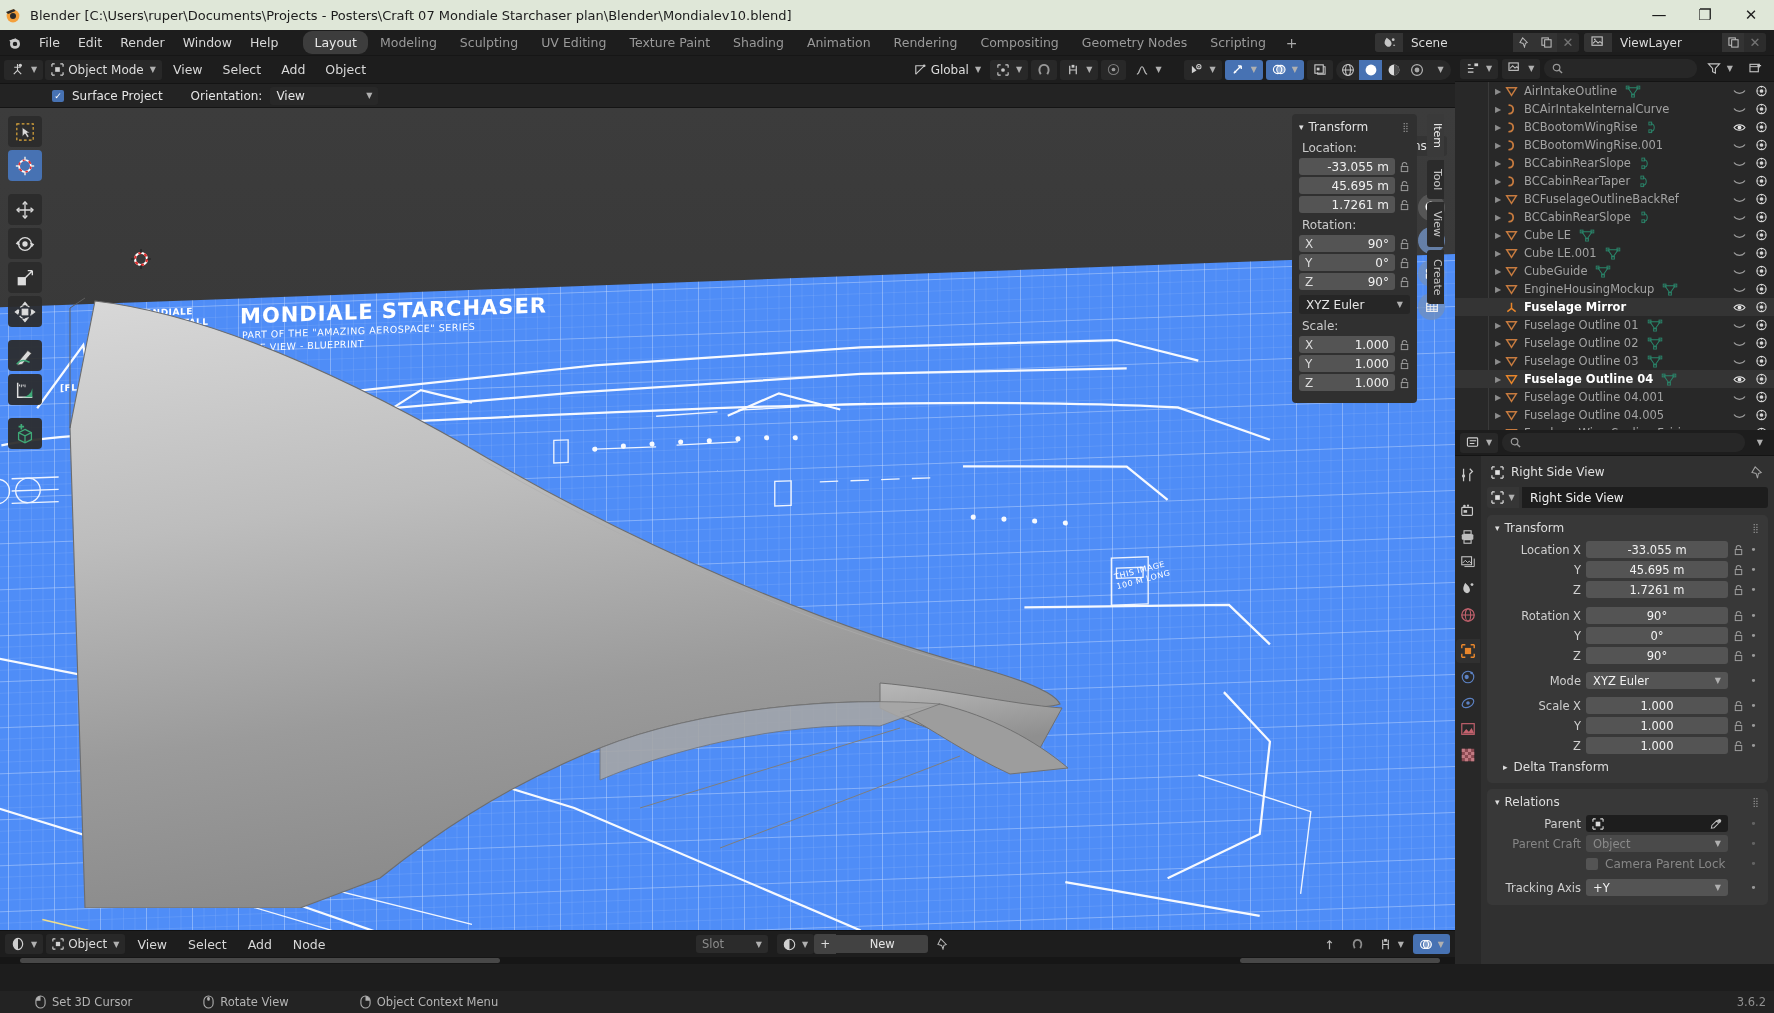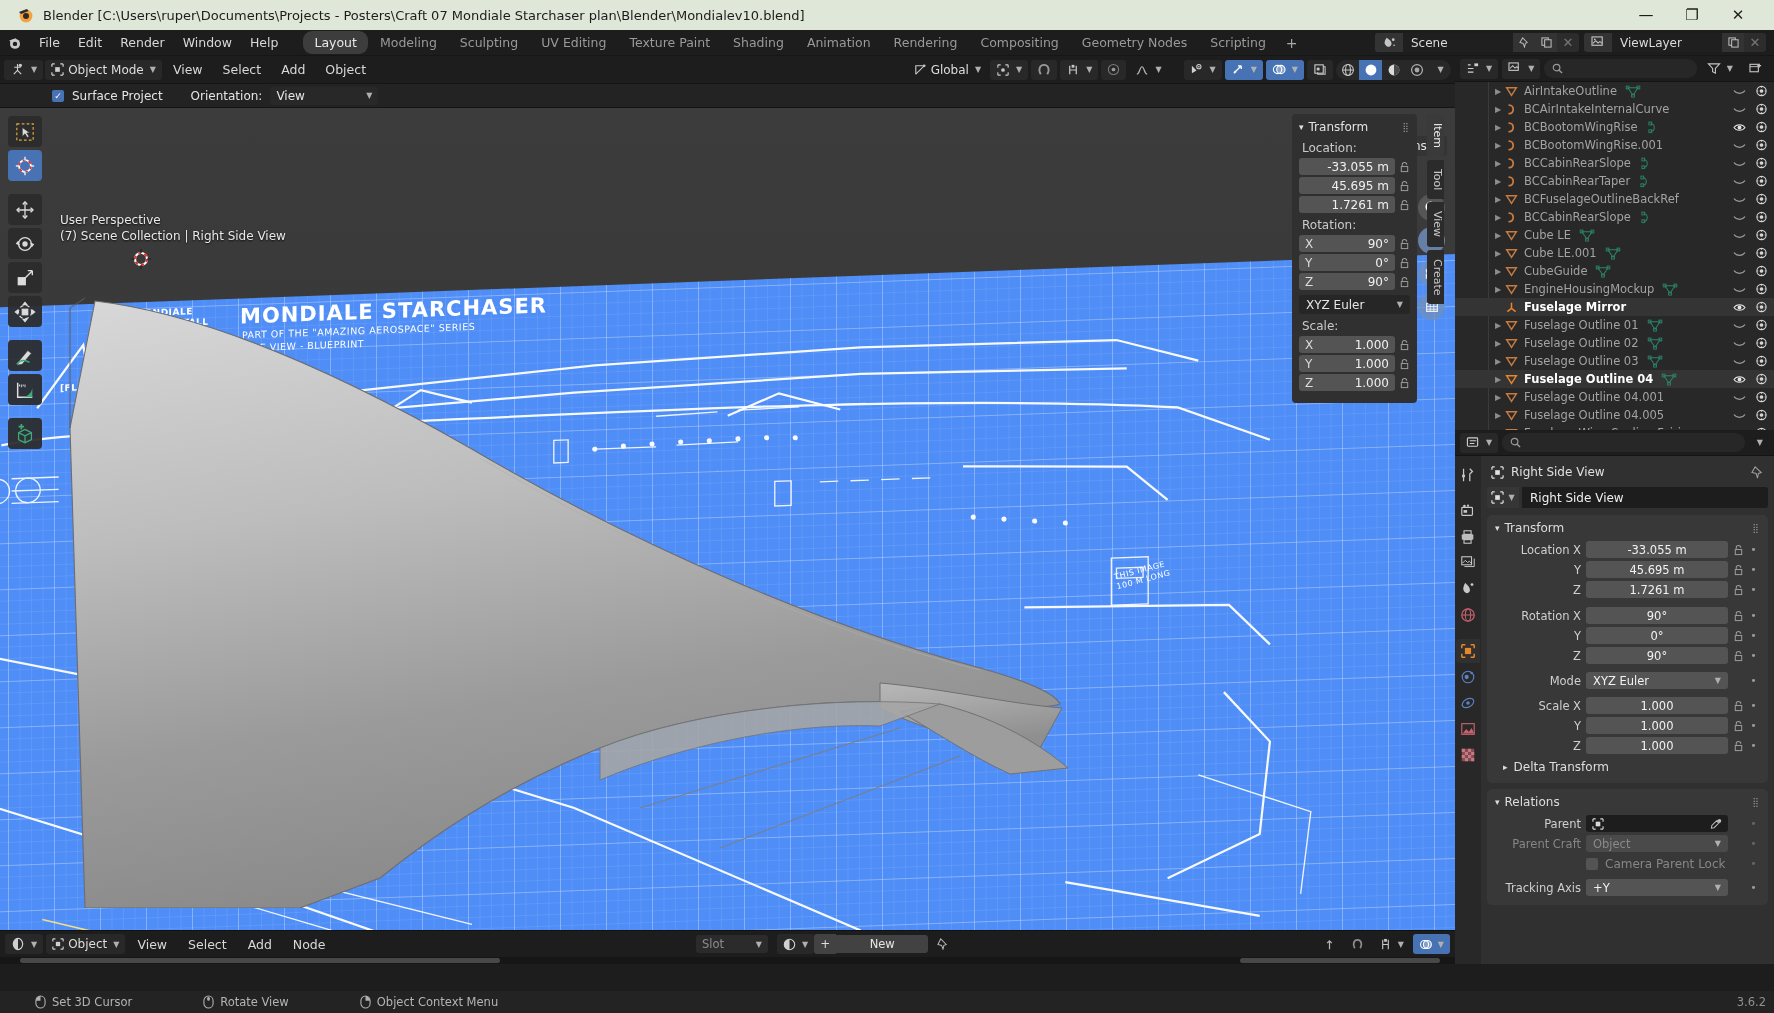--- a/index.html
+++ b/index.html
@@ -3,21 +3,21 @@
 <meta charset="utf-8">
 <style>
   * { margin:0; padding:0; box-sizing:border-box; }
   html,body { width:1774px; height:1013px; overflow:hidden;
     background:#1d1d1d; color:#e5e5e5;
     font-family:"DejaVu Sans","Liberation Sans",sans-serif; font-size:13px; }
   .app { position:relative; width:1774px; height:1013px; }
 
   
   .titlebar { height:30px; background:#dfe7d8; color:#1c1c1c; display:flex;
-    align-items:center; padding:0 13px; font-size:13px; }
+    align-items:center; padding:0 0; font-size:13px; }
   .titlebar .blogo { width:18px; height:18px; margin:0 8px 0 4px; flex:none; }
   .titlebar .ttext { flex:1; white-space:nowrap; overflow:hidden; }
   .winbtns { display:flex; align-items:center; }
   .winbtn { width:46px; height:30px; display:flex; align-items:center;
     justify-content:center; font-size:15px; color:#1c1c1c; }
 
   
   .topbar { height:26px; background:#1d1d1d; display:flex; align-items:center;
     padding:0 4px; gap:0px; border-bottom:1px solid #161616; }
   .tb-logo { width:22px; height:20px; display:flex; align-items:center;
@@ -528,24 +528,20 @@
                    L300 800 L85 800 L70 320 Z" fill="url(#fus)" stroke="#6d6d6d" stroke-width="1.1"></path>
           <path d="M880 575 C940 580 1010 596 1062 600 L1040 640 C990 640 930 625 880 600 Z" fill="url(#wing)" stroke="#6f6f6f" stroke-width="1"></path>
           <path d="M940 596 C990 608 1035 632 1068 660 L1010 666 C970 648 930 620 900 604 Z" fill="#9d9d9d" stroke="#717171" stroke-width="1"></path>
           <path d="M600 640 C700 600 840 588 940 596 L880 618 C780 614 670 642 600 672 Z" fill="#a6a6a6" stroke="#747474" stroke-width=".9" opacity=".9"></path>
           <path d="M640 700 L900 620" stroke="#7e7e7e" stroke-width="1" fill="none"></path>
           <path d="M720 740 L960 648" stroke="#7e7e7e" stroke-width="1" fill="none"></path>
           <path d="M480 350 C650 450 830 525 980 562" stroke="#adadad" stroke-width="1" fill="none" opacity=".6"></path>
           <path d="M85 190 L70 200 L70 320" stroke="#5e5e5e" stroke-width="1" fill="none"></path>
         </svg>
 
-        <div class="vp-overlay">
-          <div>User Perspective</div>
-          <div>(7) Scene Collection | Right Side View</div>
-        </div>
 
         <div class="cursor3d">
           <svg width="20" height="20" viewBox="0 0 20 20">
             <circle cx="10" cy="10" r="6" fill="none" stroke="#ffffff" stroke-width="2.2"></circle>
             <circle cx="10" cy="10" r="6" fill="none" stroke="#e03030" stroke-width="2.2" stroke-dasharray="3.1 3.1"></circle>
             <path d="M10 0 v4 M10 16 v4 M0 10 h4 M16 10 h4" stroke="#202020" stroke-width="1.2"></path>
           </svg>
         </div>
 
         <div class="toolbar">

